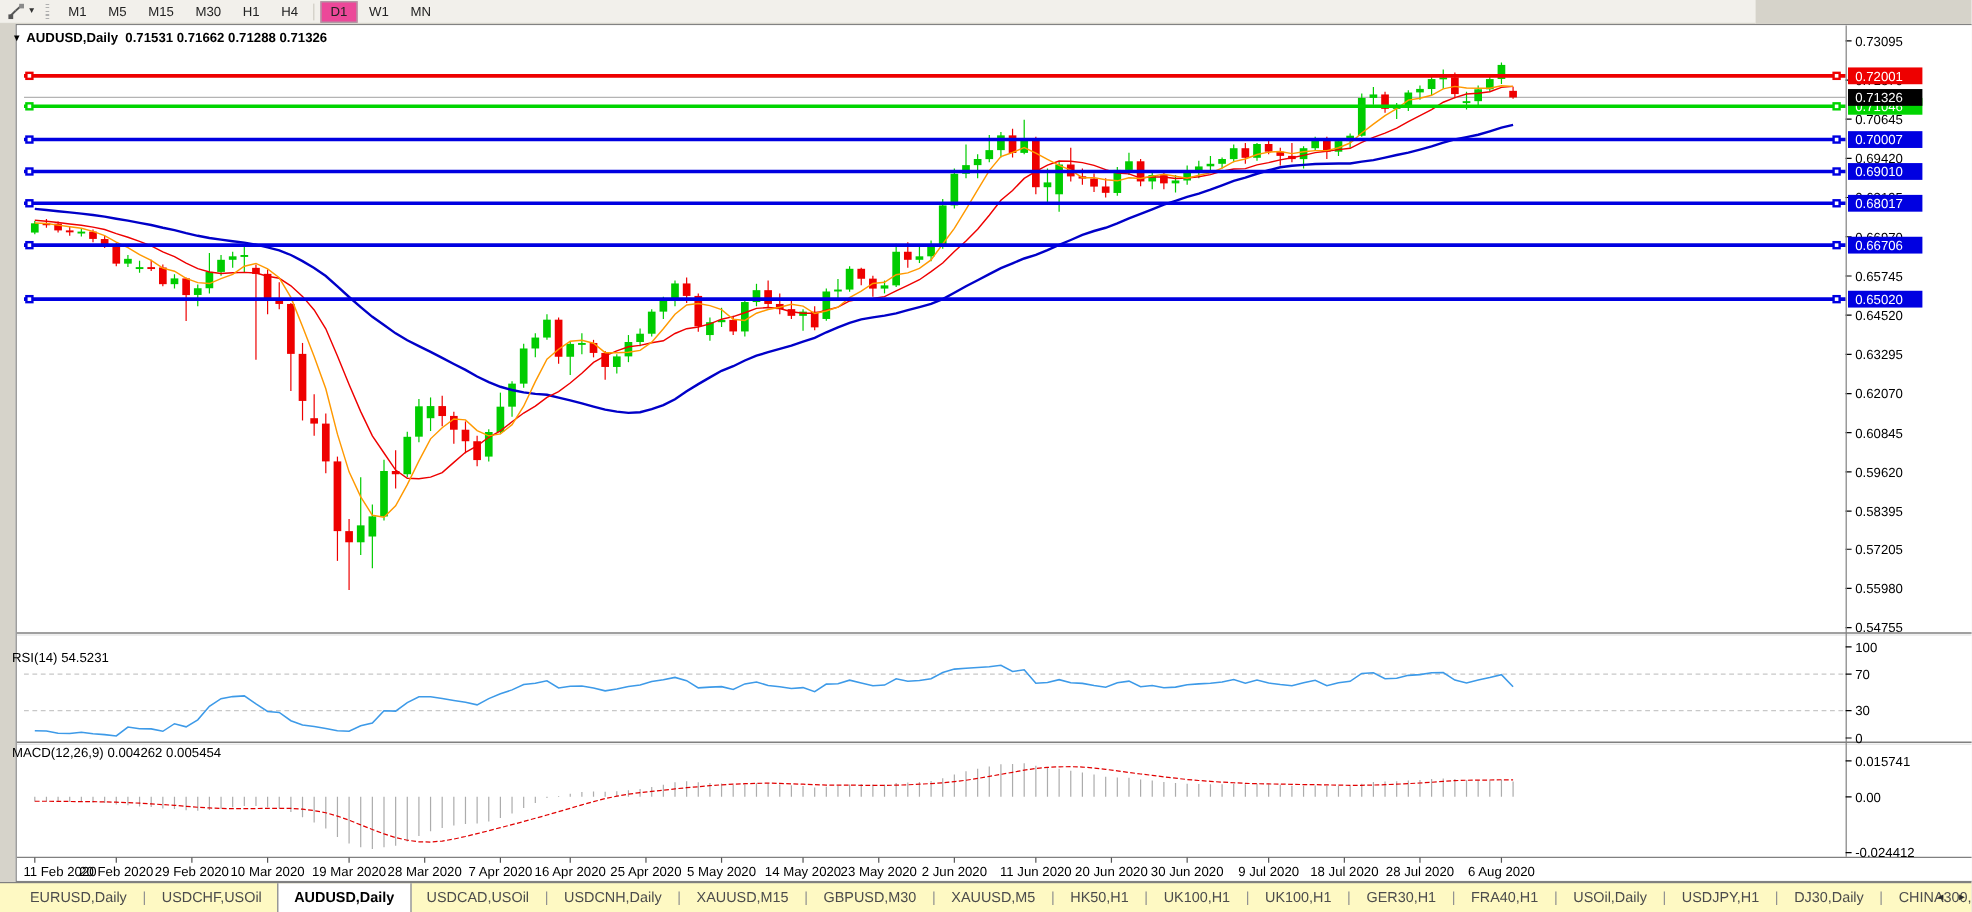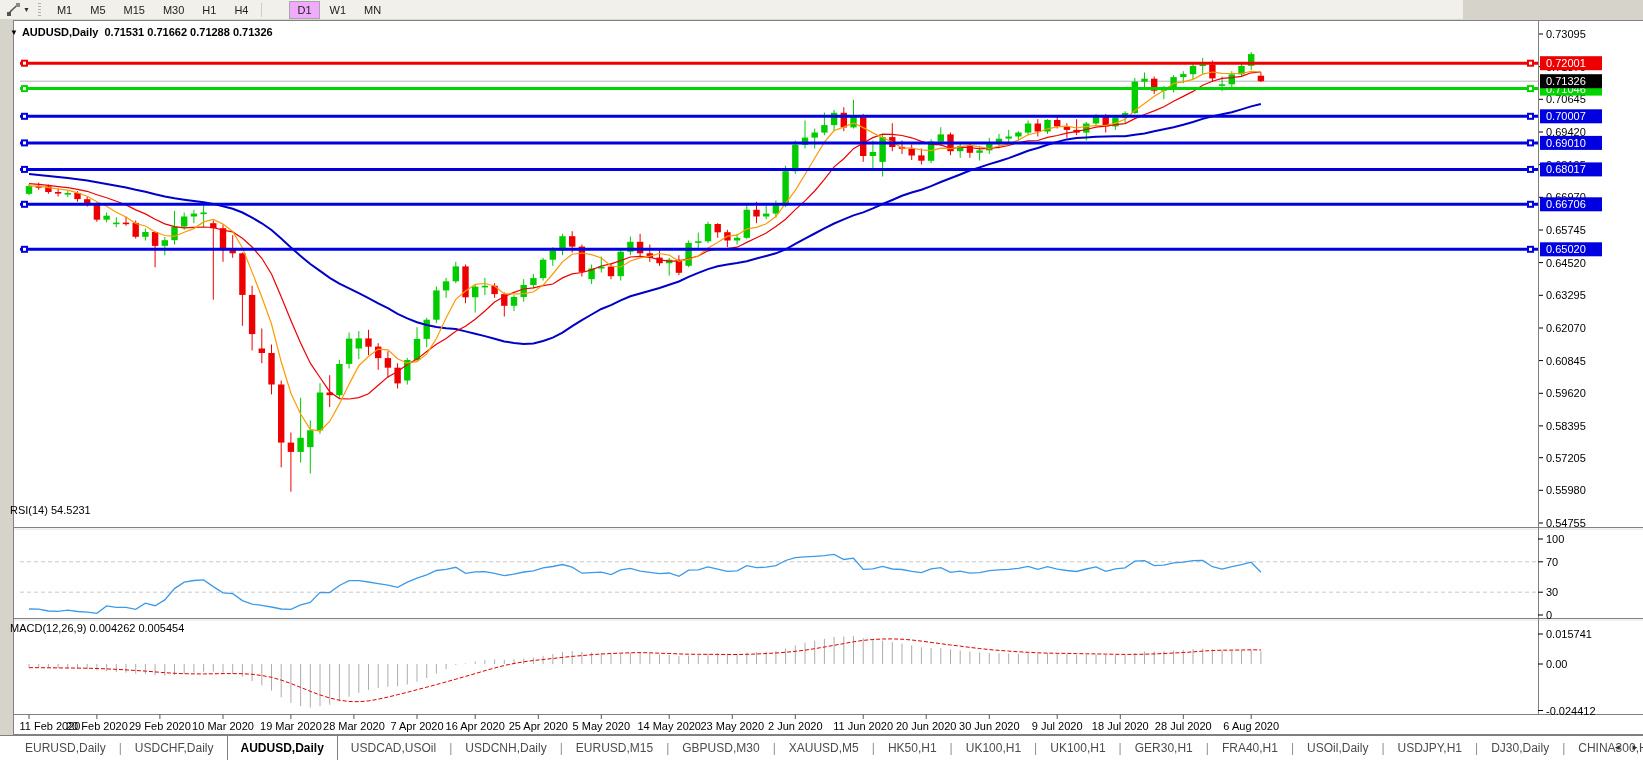--- a/index.html
+++ b/index.html
@@ -7,30 +7,30 @@
        font-family:"Liberation Sans",sans-serif;-webkit-font-smoothing:antialiased;}
   
   .toolbar{position:absolute;left:0;top:0;width:1463px;height:19px;background:#F2F0EB;
            border-bottom:1px solid #D8D5CC;display:flex;align-items:center;}
   .tool-icon{width:20px;height:16px;margin-left:3px;display:flex;align-items:center;justify-content:center;cursor:pointer;}
   .tool-caret{font-size:7px;color:#333;margin:0 4px 0 0;cursor:pointer;}
   .gripper{width:3px;height:13px;margin:0 8px 0 4px;
            background:repeating-linear-gradient(to bottom,#AFAFAF 0 1px,transparent 1px 3px);}
   .period{height:16px;padding:0 7px;margin-right:2px;font-size:11px;color:#222;line-height:16px;
           border:1px solid transparent;cursor:default;}
-  .period.active{background:#f0abfc;border:1px solid #A6A6A6;margin-left:22px;}
+  .period.active{background:#ec4899;border:1px solid #A6A6A6;}
   .tb-sep{width:1px;height:14px;background:#CFCCC4;margin:0 5px 0 3px;}
   
   .chart-window{position:absolute;left:13px;top:20px;width:1639px;height:713px;background:#ffffff;
                 border:1px solid #828282;}
   .overlay-label{position:absolute;font-size:11px;color:#000;white-space:nowrap;z-index:5;}
   .overlay-label .tri{font-size:8px;margin-right:4px;vertical-align:1px;}
   .overlay-label b{font-weight:bold;margin-top:48px;}
   
-  .tabbar{position:absolute;left:0;top:735px;width:1643px;height:25px;background:#ffffff;
+  .tabbar{position:absolute;left:0;top:735px;width:1643px;height:25px;background:#fef9c3;
           border-top:1px solid #7F7F7F;display:flex;align-items:stretch;overflow:hidden;padding-left:12px;box-sizing:border-box;}
   .tab{font-size:12px;color:#4C4C4C;display:flex;align-items:center;padding:0 13px;white-space:nowrap;cursor:pointer;}
   .tab.active{background:#fff;border:1px solid #7F7F7F;border-bottom:none;margin-top:-1px;
               color:#000;font-weight:bold;}
   .tabsep{display:flex;align-items:center;color:#8F8F8F;font-size:12px;}
   .tab-arrows{position:absolute;right:4px;top:735px;height:25px;display:flex;align-items:center;gap:10px;z-index:6;}
   .tab-arrow{font-size:8px;color:#2B2B2B;cursor:pointer;}
   svg text{font-family:"Liberation Sans",sans-serif;}
 </style>
 </head>
@@ -602,37 +602,37 @@
       <line x1="1169.3" y1="693.5" x2="1169.3" y2="698" stroke="#555" stroke-width="1"></line>
       <text x="1169.3" y="709" font-size="11" fill="#000" text-anchor="middle">28 Jul 2020</text>
       <line x1="1237.2" y1="693.5" x2="1237.2" y2="698" stroke="#555" stroke-width="1"></line>
       <text x="1237.2" y="709" font-size="11" fill="#000" text-anchor="middle">6 Aug 2020</text>
     </svg>
 </div>
 
 <div class="overlay-label" style="left:10px;top:26px;">
   <span class="tri">▼</span><b><span>AUDUSD,Daily</span>&nbsp;&nbsp;<span>0.71531 0.71662 0.71288 0.71326</span></b>
 </div>
-<div class="overlay-label" style="left:10px;top:504px;">
+<div class="overlay-label" style="left:10px;top:543px;">
   <span>RSI(14)</span>&nbsp;<span>54.5231</span>
 </div>
 <div class="overlay-label" style="left:10px;top:622px;text-align:right;">
   <span>MACD(12,26,9)</span>&nbsp;<span>0.004262 0.005454</span>
 </div>
 
 <div class="tabbar" id="tabbar">
     <span class="tab">EURUSD,Daily</span>
     <span class="tabsep">|</span>
-    <span class="tab">USDCHF,Daily</span>
+    <span class="tab">USDCHF,USOil</span>
     <span class="tab active">AUDUSD,Daily</span>
     <span class="tab">USDCAD,USOil</span>
     <span class="tabsep">|</span>
     <span class="tab">USDCNH,Daily</span>
     <span class="tabsep">|</span>
-    <span class="tab">EURUSD,M15</span>
+    <span class="tab">XAUUSD,M15</span>
     <span class="tabsep">|</span>
     <span class="tab">GBPUSD,M30</span>
     <span class="tabsep">|</span>
     <span class="tab">XAUUSD,M5</span>
     <span class="tabsep">|</span>
     <span class="tab">HK50,H1</span>
     <span class="tabsep">|</span>
     <span class="tab">UK100,H1</span>
     <span class="tabsep">|</span>
     <span class="tab">UK100,H1</span>

